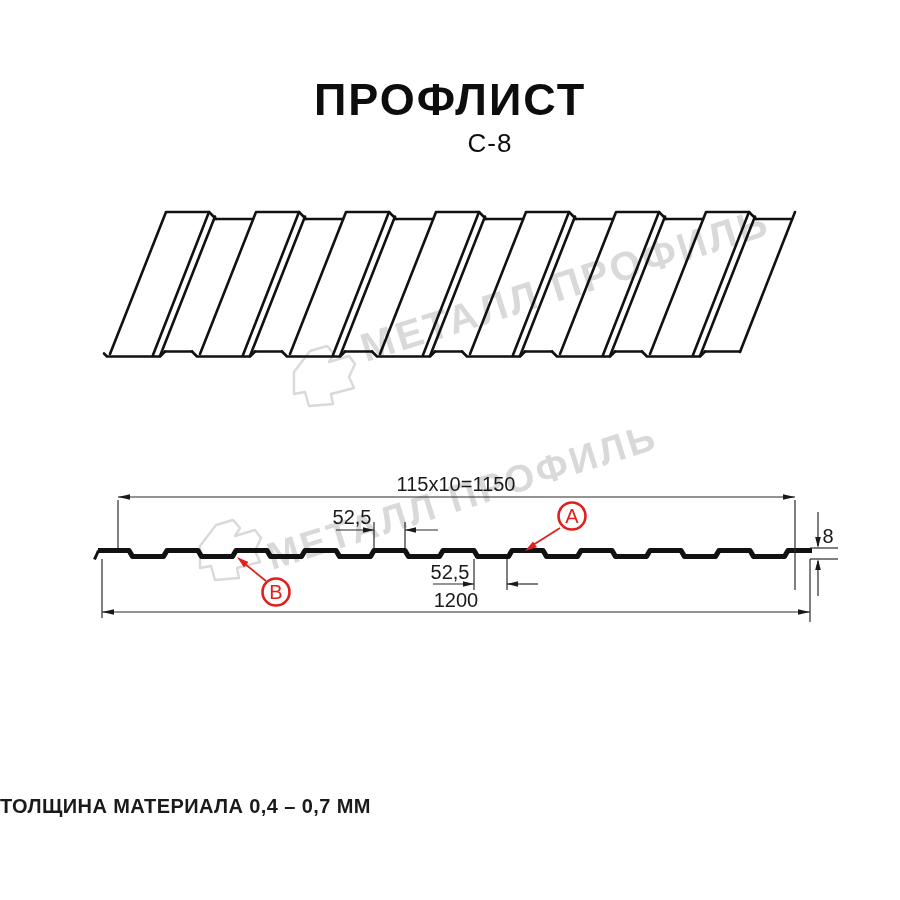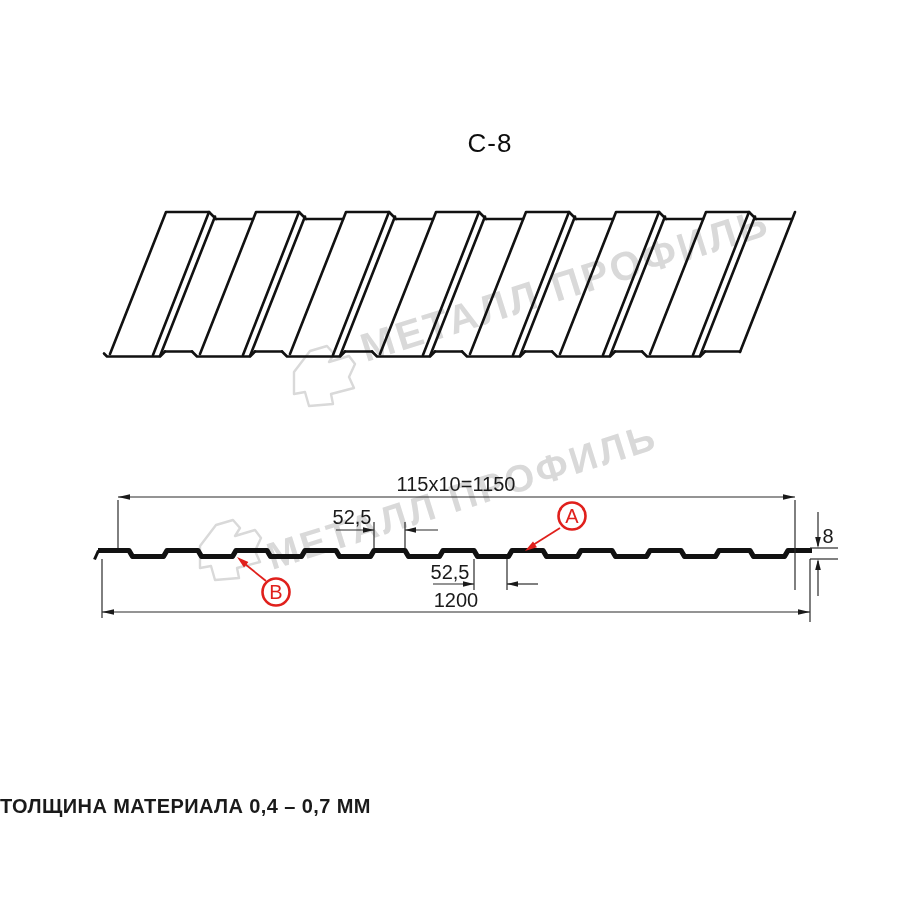--- a/index.html
+++ b/index.html
@@ -27,20 +27,21 @@
   .red-text{fill:#e0201c;font-size:20px;}
   .wm-text{fill:#d9d9d9;font-weight:bold;letter-spacing:3px;}
   .wm-shape{stroke:#d9d9d9;stroke-width:2.4;fill:none;stroke-linejoin:round;}
   .art{stroke:#111111;stroke-width:2.6;fill:none;stroke-linecap:round;stroke-linejoin:round;}
 </style>
 </head>
 <body>
 
 <div class="canvas">
 
+  <div class="title">ПРОФЛИСТ</div>
   <div class="subtitle">С-8</div>
 
   <svg width="900" height="770" viewBox="0 0 900 770" style="position:absolute;left:0;top:0;">
 
     <defs>
       <path id="mp-logo" d="M 3,28 L 19,7 L 36,2 L 43,10 L 38,18 L 58,12 L 64,20 L 58,33 L 63,44 L 40,50 L 42,60 L 18,62 L 14,48 L 3,50 Z"></path>
     </defs>
 
     <g>
       <use href="#mp-logo" x="0" y="0" transform="translate(291,344)" class="wm-shape"></use>

